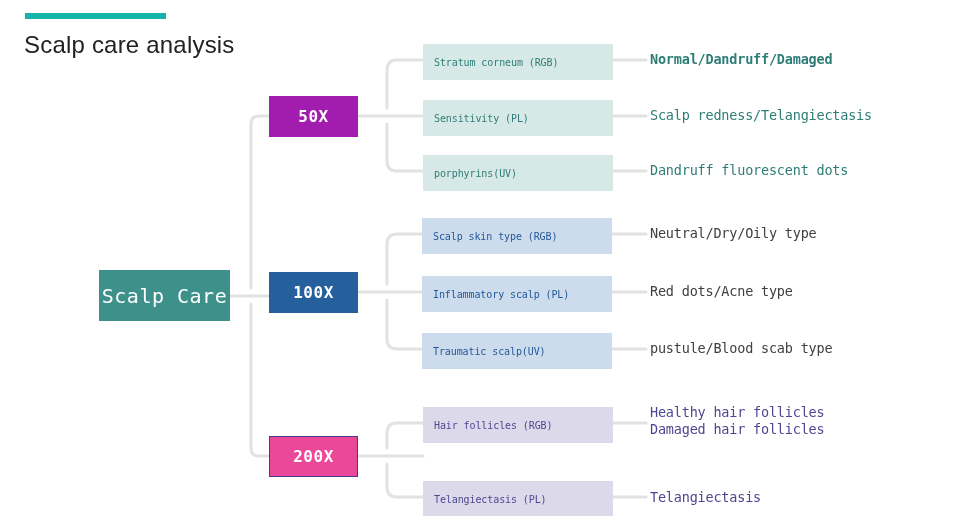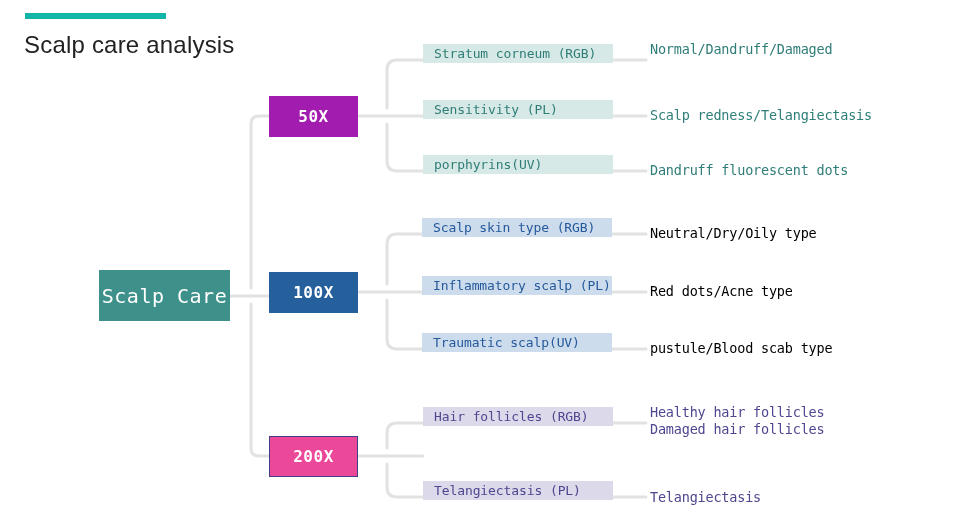--- a/index.html
+++ b/index.html
@@ -84,41 +84,41 @@
     font-weight: bold;
     letter-spacing: 0.5px;
   }
   .node-mag.m50  { left: 269px; top: 96px;  background: #a21caf; }
   .node-mag.m100 { left: 269px; top: 272px; background: #255f9c; }
   .node-mag.m200 { left: 269px; top: 436px; background: #ec4899; border: 1px solid #443c86; }
 
   
   .node-item {
     width: 190px;
-    height: 19px;
+    height: 36px;
     padding-left: 11px;
-    font-size: 13px;
+    font-size: 10px;
     letter-spacing: -0.1px;
   }
   .grp-teal   .node-item { background: #d7e9e7; color: #2e7d77; }
   .grp-blue   .node-item { background: #ccdcec; color: #25599b; }
   .grp-purple .node-item { background: #dcd9ea; color: #4e4790; }
 
   
   .node-leaf {
     position: absolute;
     font-family: "DejaVu Sans Mono", "Liberation Mono", monospace;
     font-size: 13.5px;
     line-height: 17px;
     letter-spacing: -0.2px;
     white-space: pre;
     left: 650px;
   }
   .grp-teal   .node-leaf { color: #2e7d77; }
-  .grp-blue   .node-leaf { color: #000000; }
+  .grp-blue   .node-leaf { color: #404040; }
   .grp-purple .node-leaf { color: #4e4790; }
 </style>
 </head>
 <body>
 
 <div id="accent-bar"></div>
 <div id="page-title">Scalp care analysis</div>
 
 <div id="diagram">
 
@@ -161,21 +161,21 @@
 
   <div class="node node-root">Scalp Care</div>
 
   <div class="grp-teal">
     <div class="node node-mag m50">50X</div>
 
     <div class="node node-item" style="left:423px; top:44px;">Stratum corneum (RGB)</div>
     <div class="node node-item" style="left:423px; top:100px;text-align:right;">Sensitivity (PL)</div>
     <div class="node node-item" style="left:423px; top:155px;">porphyrins(UV)</div>
 
-    <div class="node-leaf" style="top:41px;">Normal/Dandruff/Damaged</div>
+    <div class="node-leaf" style="top:51px;font-weight:bold;">Normal/Dandruff/Damaged</div>
     <div class="node-leaf" style="top:107px;">Scalp redness/Telangiectasis</div>
     <div class="node-leaf" style="top:162px;">Dandruff fluorescent dots</div>
   </div>
 
   <div class="grp-blue">
     <div class="node node-mag m100">100X</div>
 
     <div class="node node-item" style="left:422px; top:218px;">Scalp skin type (RGB)</div>
     <div class="node node-item" style="left:422px; top:276px;">Inflammatory scalp (PL)</div>
     <div class="node node-item" style="left:422px; top:333px;">Traumatic scalp(UV)</div>

